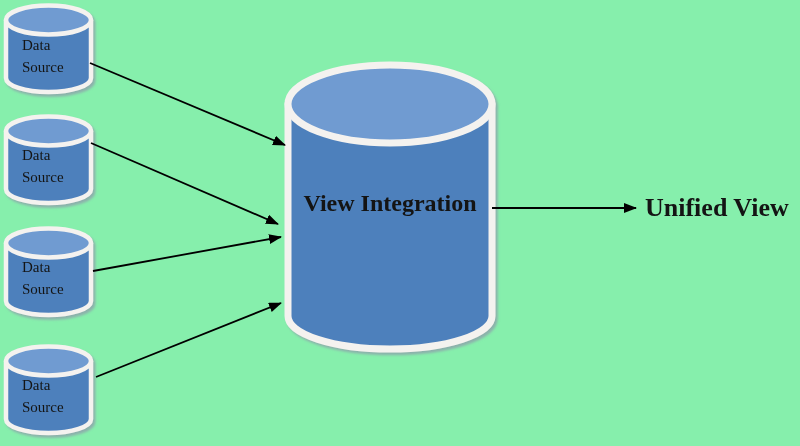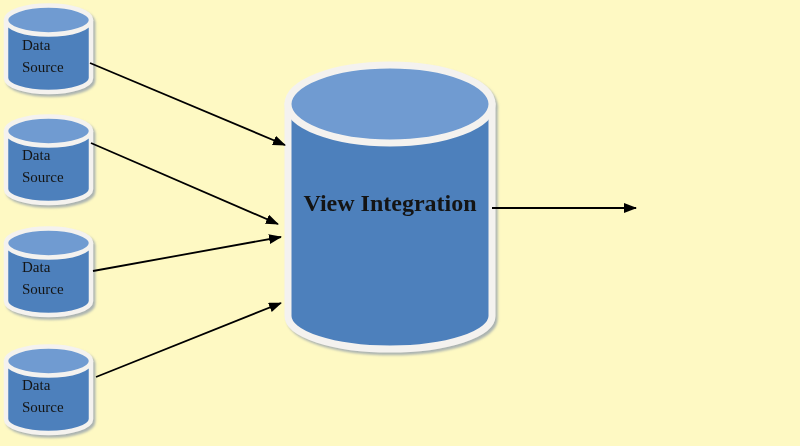--- a/index.html
+++ b/index.html
@@ -5,21 +5,21 @@
   html, body {
     margin: 0;
     padding: 0;
     background: #ffffff;
     font-family: "Liberation Serif", "DejaVu Serif", serif;
   }
   .stage {
     position: relative;
     width: 800px;
     height: 446px;
-    background: #fef9c3;
+    background: #86efac;
     overflow: hidden;
   }
   .stage svg {
     position: absolute;
     left: 0;
     top: 0;
   }
   .cyl-body {
     fill: #4e80bc;
     stroke: #f4f2ef;
@@ -123,14 +123,15 @@
     <span>Data</span>
     <span>Source</span>
   </div>
   <div class="label src-label" style="left:22px; top:374px">
     <span>Data</span>
     <span>Source</span>
   </div>
 
   <div class="label integration-label">View Integration</div>
 
+  <div class="label unified-label">Unified View</div>
 
 </div>
 
 </body></html>

